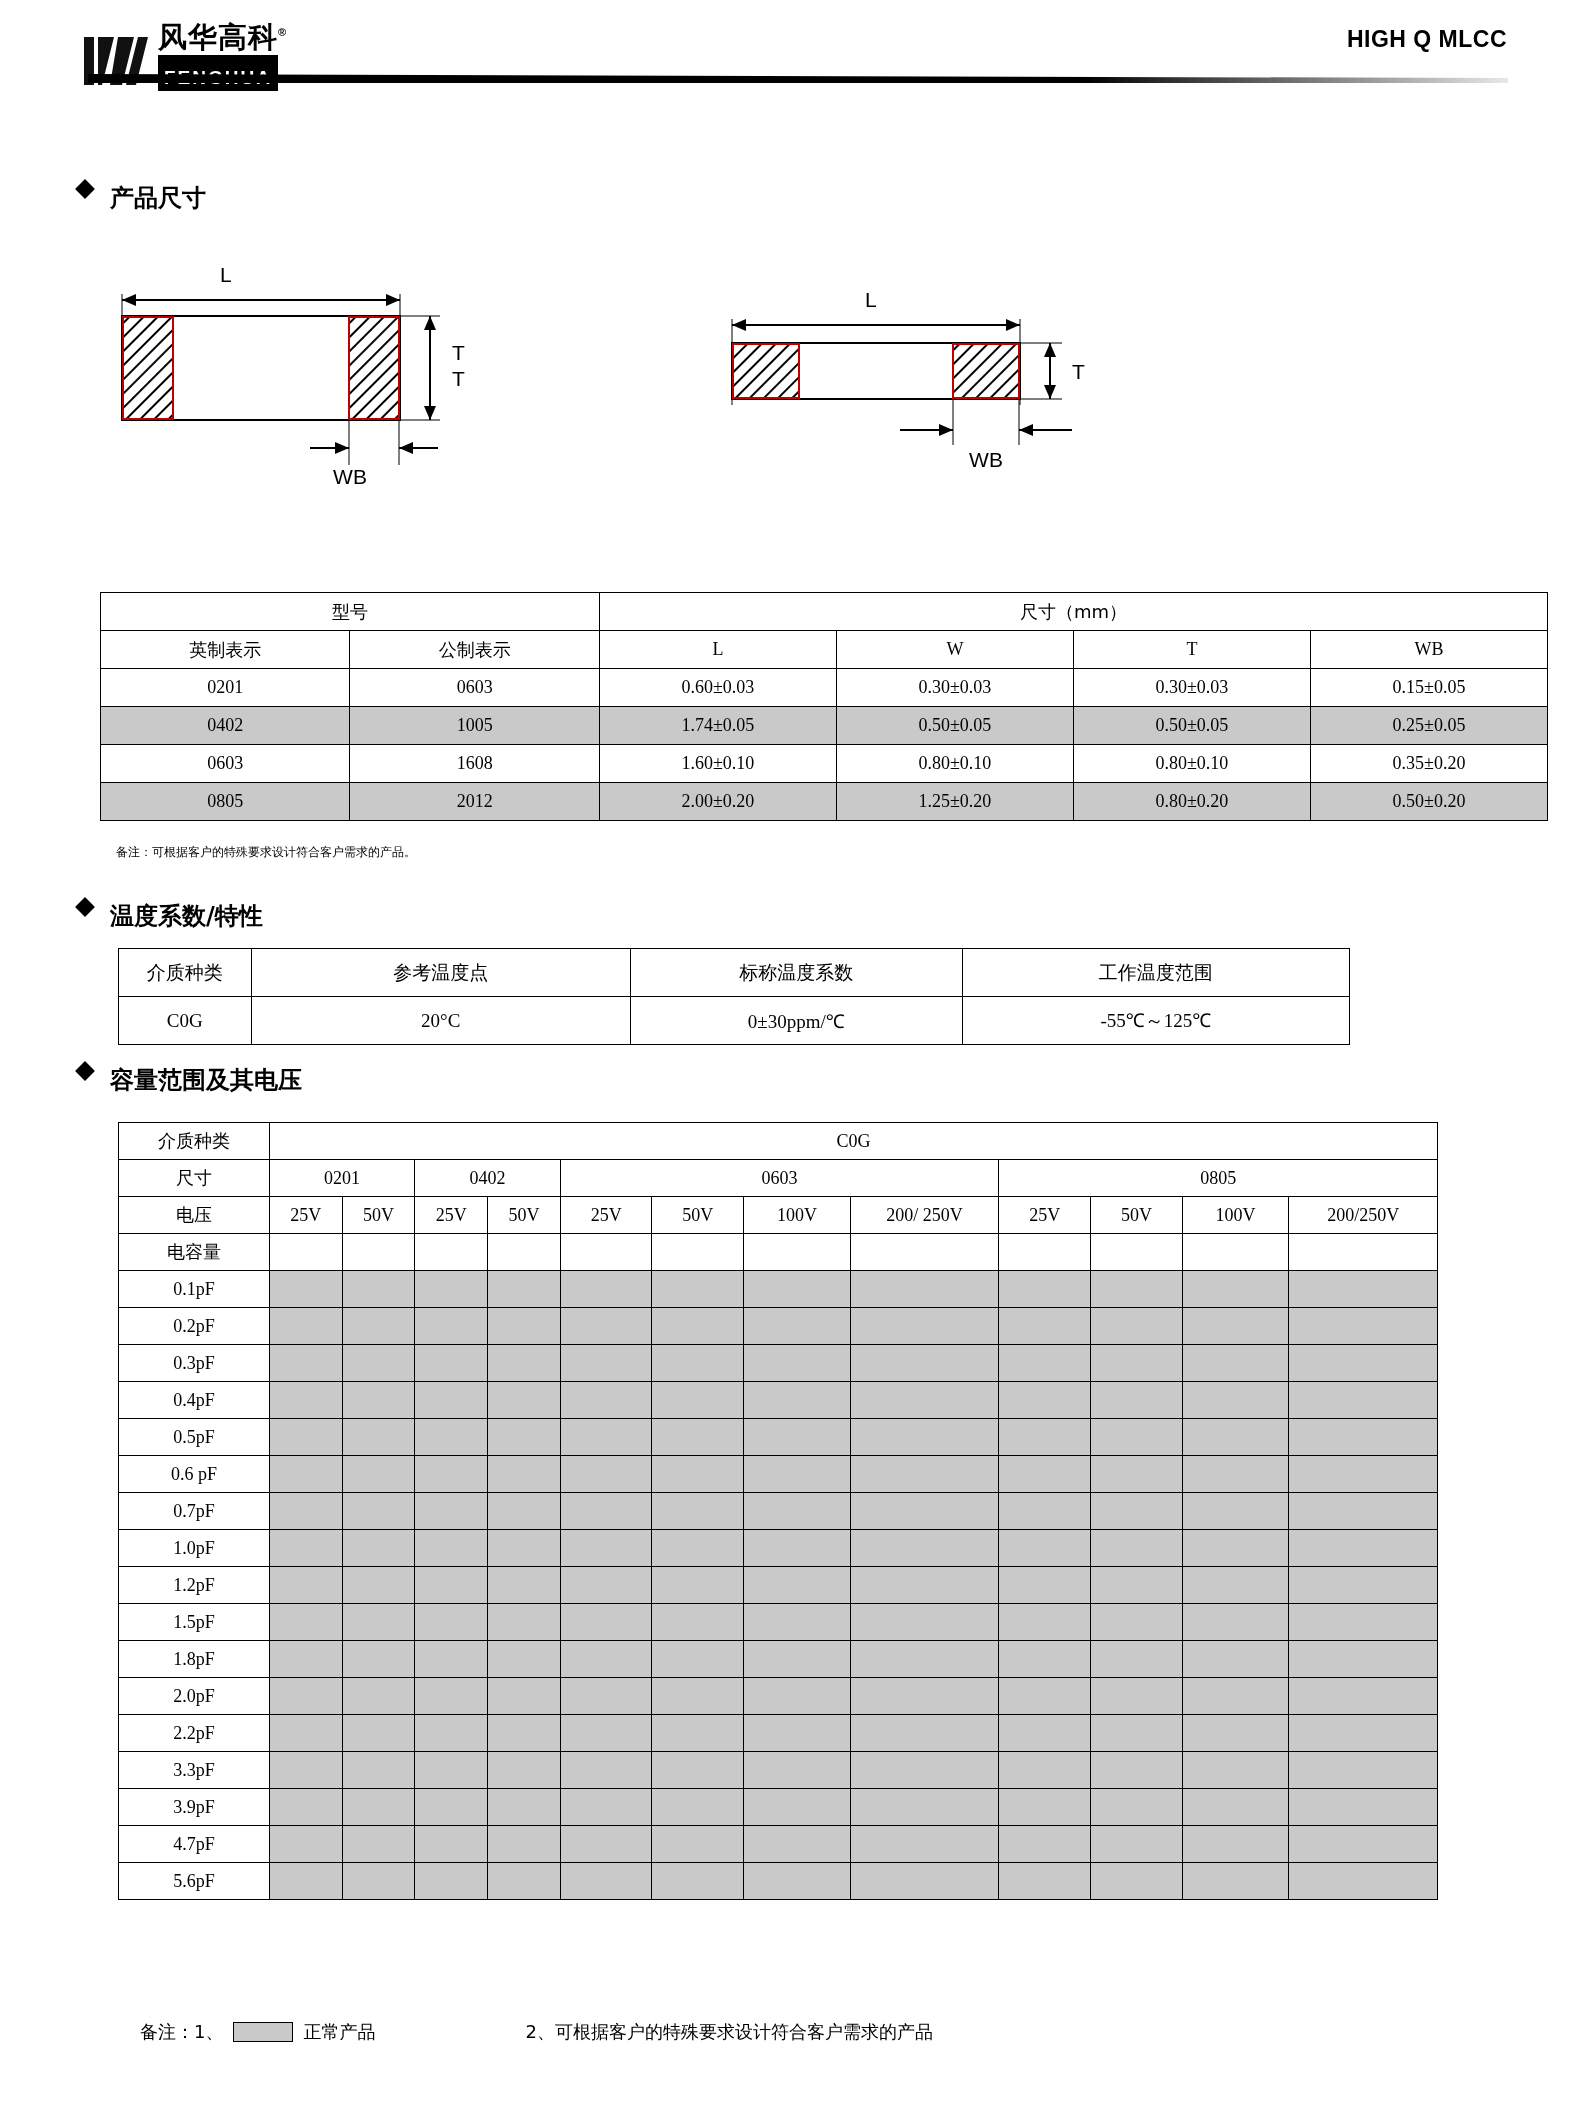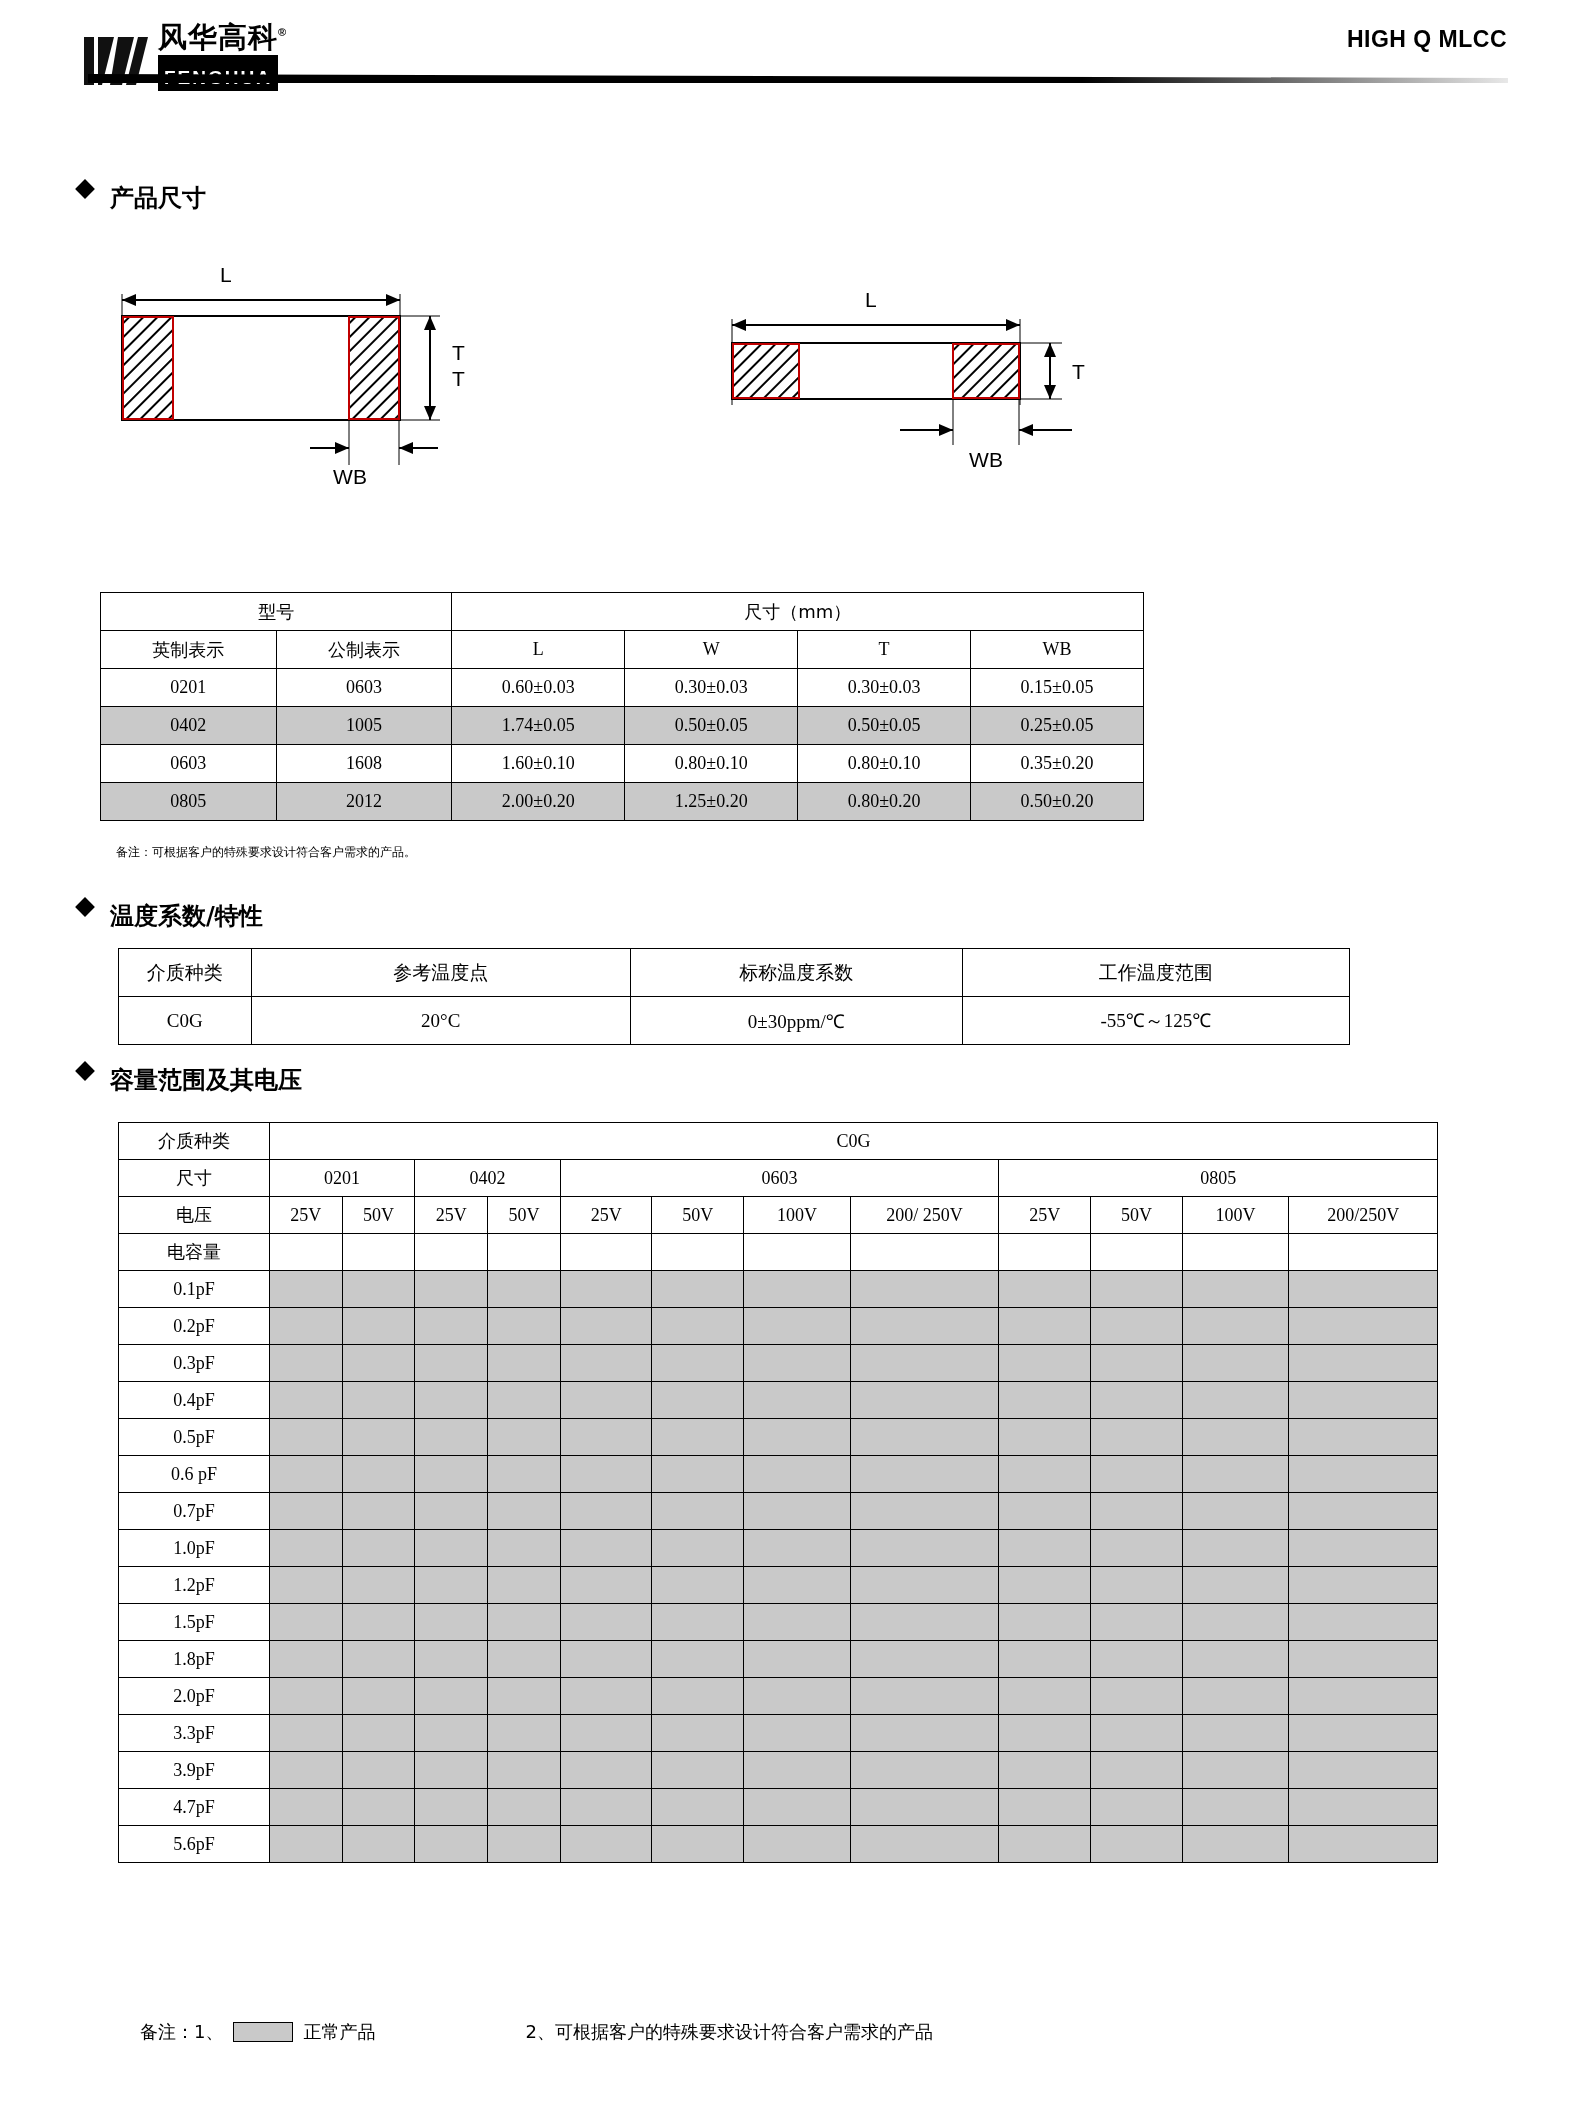--- a/index.html
+++ b/index.html
@@ -120,21 +120,21 @@
     position: absolute;
     font-family: "Liberation Serif", serif;
   }
   table td, table th {
     border: 1px solid #000;
     text-align: center;
     font-weight: normal;
     font-size: 18px;
     padding: 0;
   }
-  .dimtable { left: 100px; top: 592px; width: 1044px; }
+  .dimtable { left: 100px; top: 592px; width: 1448px; }
   .dimtable td { height: 37px; }
   .dimtable .shaded { background: #c9c9c9; }
   .cn { font-family: "DejaVu Sans", sans-serif; font-size: 18px; }
 
   .note {
     position: absolute;
     font-family: Liberation Mono, monospace;
     font-size: 12px;
     text-align: center;
   }
@@ -563,20 +563,35 @@
           <td class="shade"></td>
           <td class="shade"></td>
           <td class="shade"></td>
           <td class="shade"></td>
           <td class="shade"></td>
           <td class="shade"></td>
           <td class="shade"></td>
           <td class="shade"></td>
         </tr>
       <tr>
+          <td>2.2pF</td>
+          <td class="shade"></td>
+          <td class="shade"></td>
+          <td class="shade"></td>
+          <td class="shade"></td>
+          <td class="shade"></td>
+          <td class="shade"></td>
+          <td class="shade"></td>
+          <td class="shade"></td>
+          <td class="shade"></td>
+          <td class="shade"></td>
+          <td class="shade"></td>
+          <td class="shade"></td>
+        </tr>
+      <tr>
           <td>3.3pF</td>
           <td class="shade"></td>
           <td class="shade"></td>
           <td class="shade"></td>
           <td class="shade"></td>
           <td class="shade"></td>
           <td class="shade"></td>
           <td class="shade"></td>
           <td class="shade"></td>
           <td class="shade"></td>

